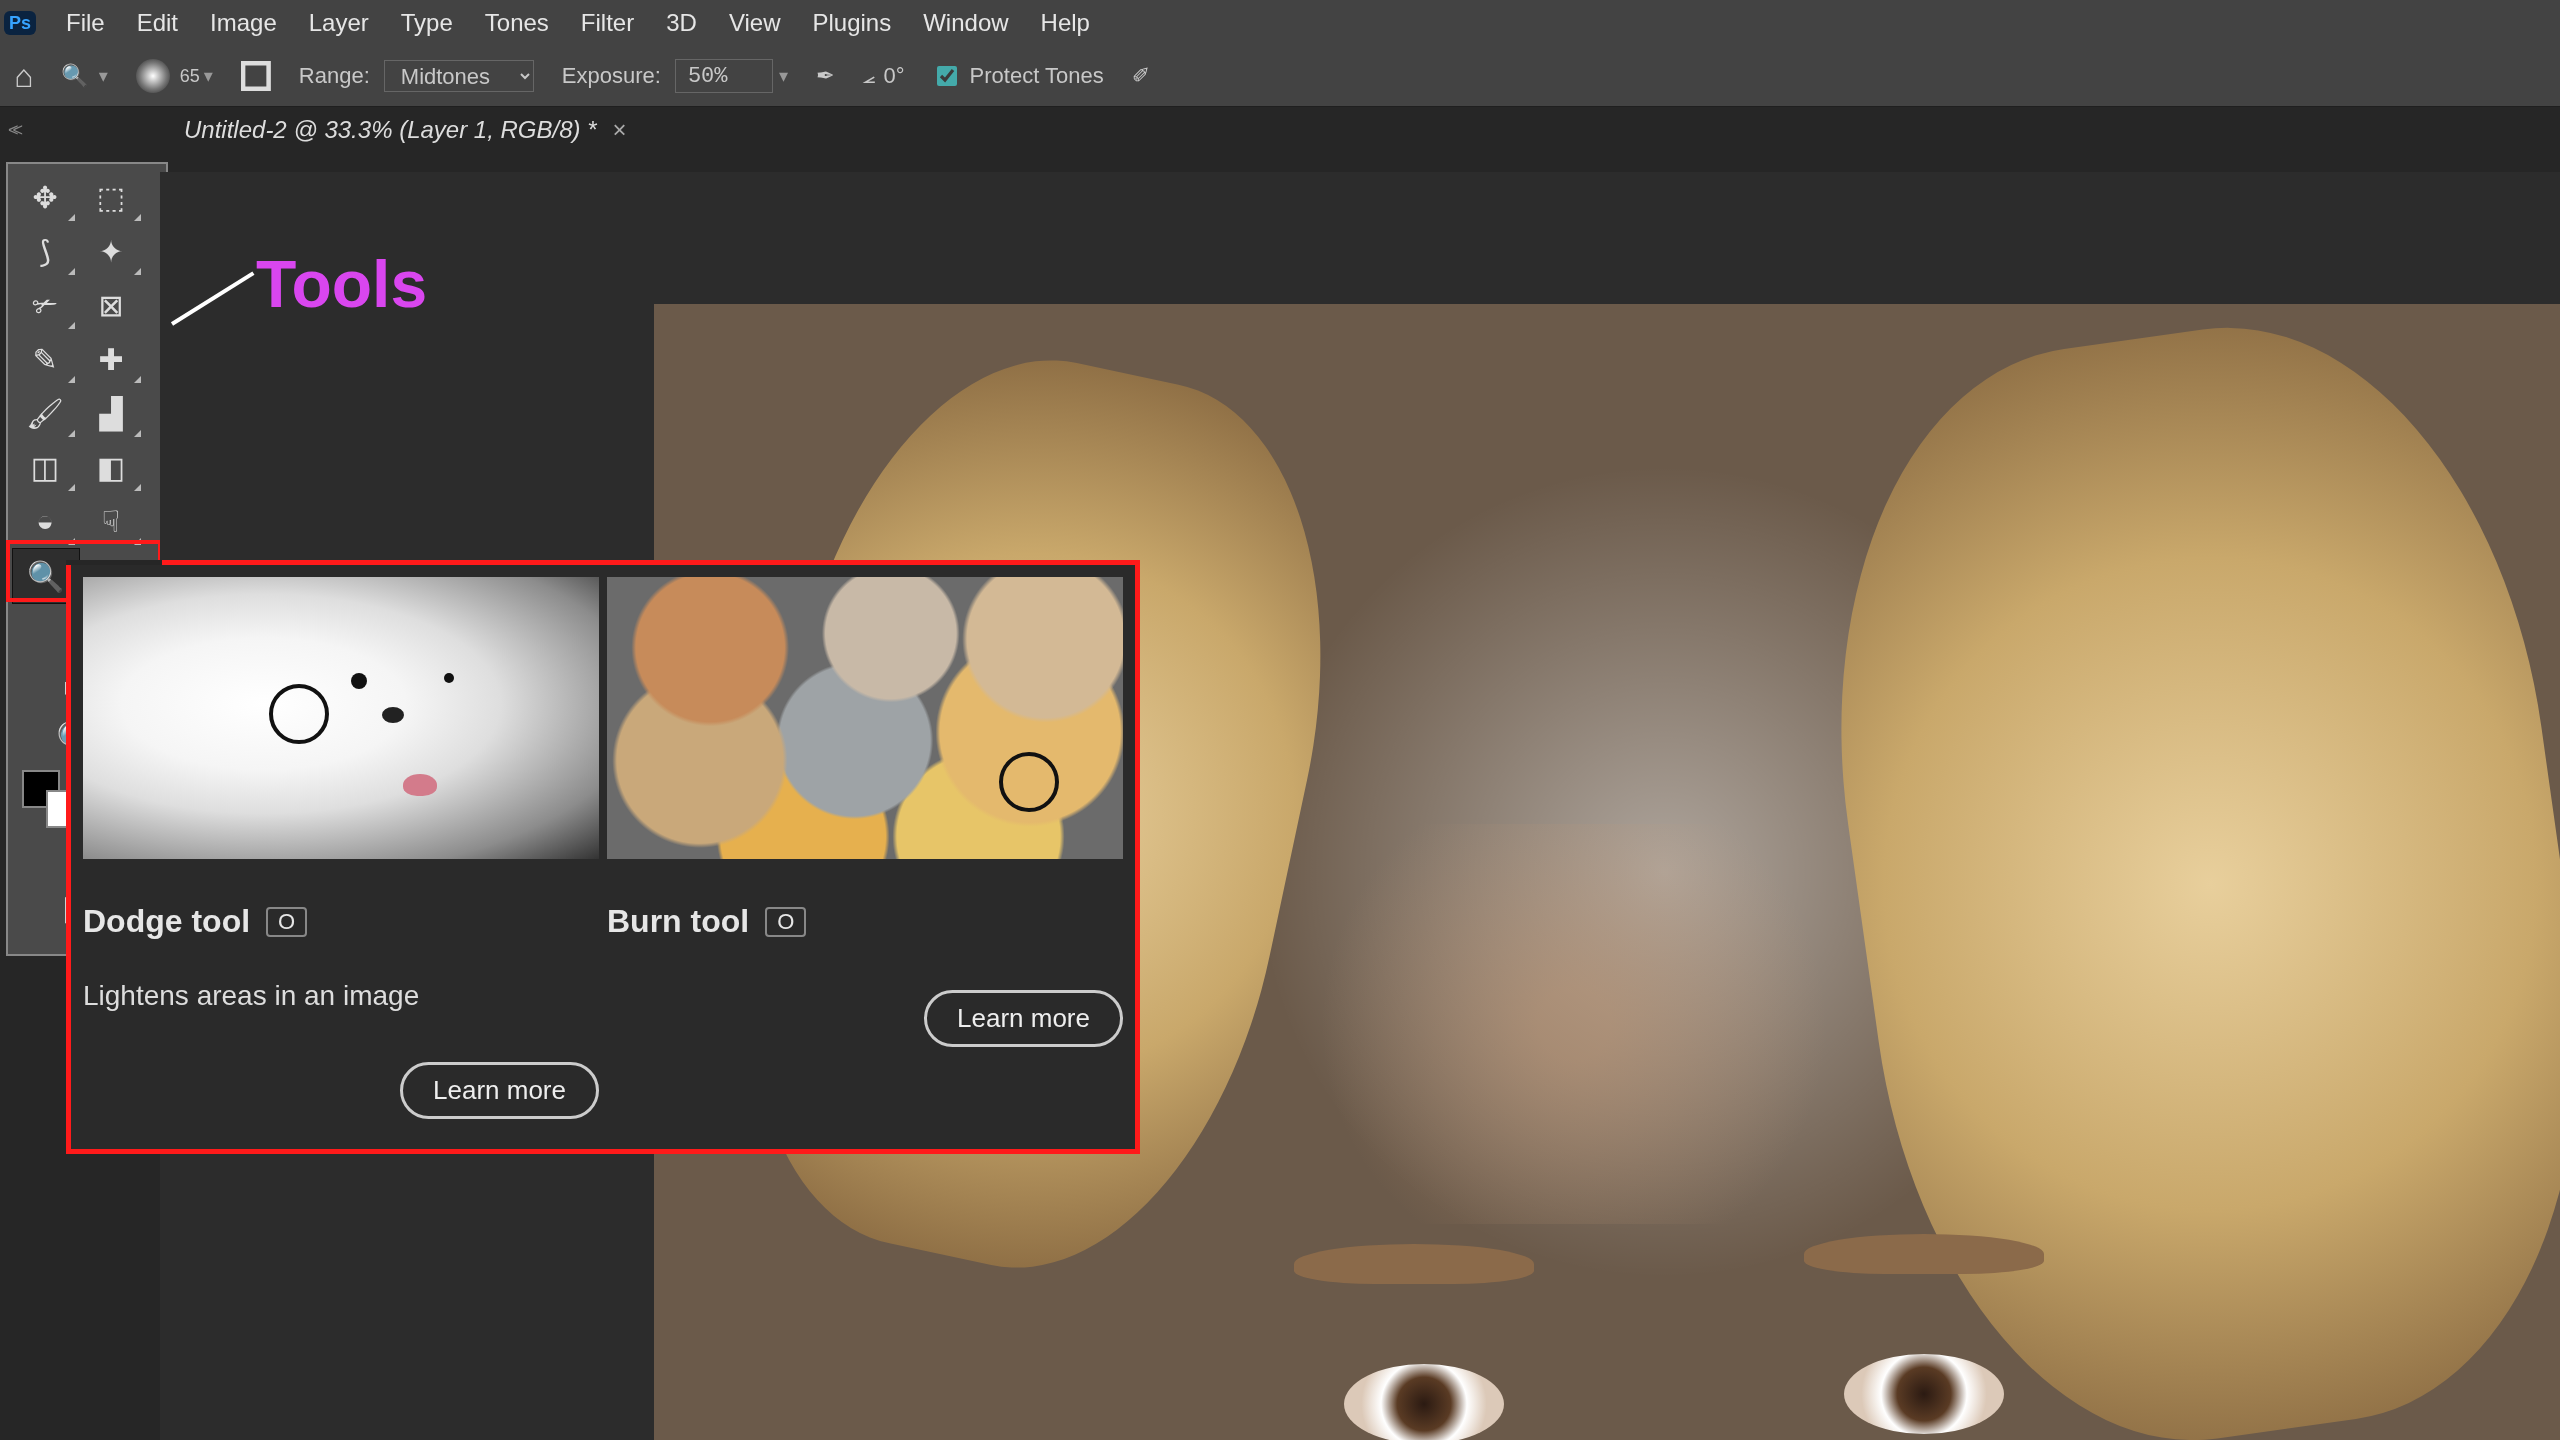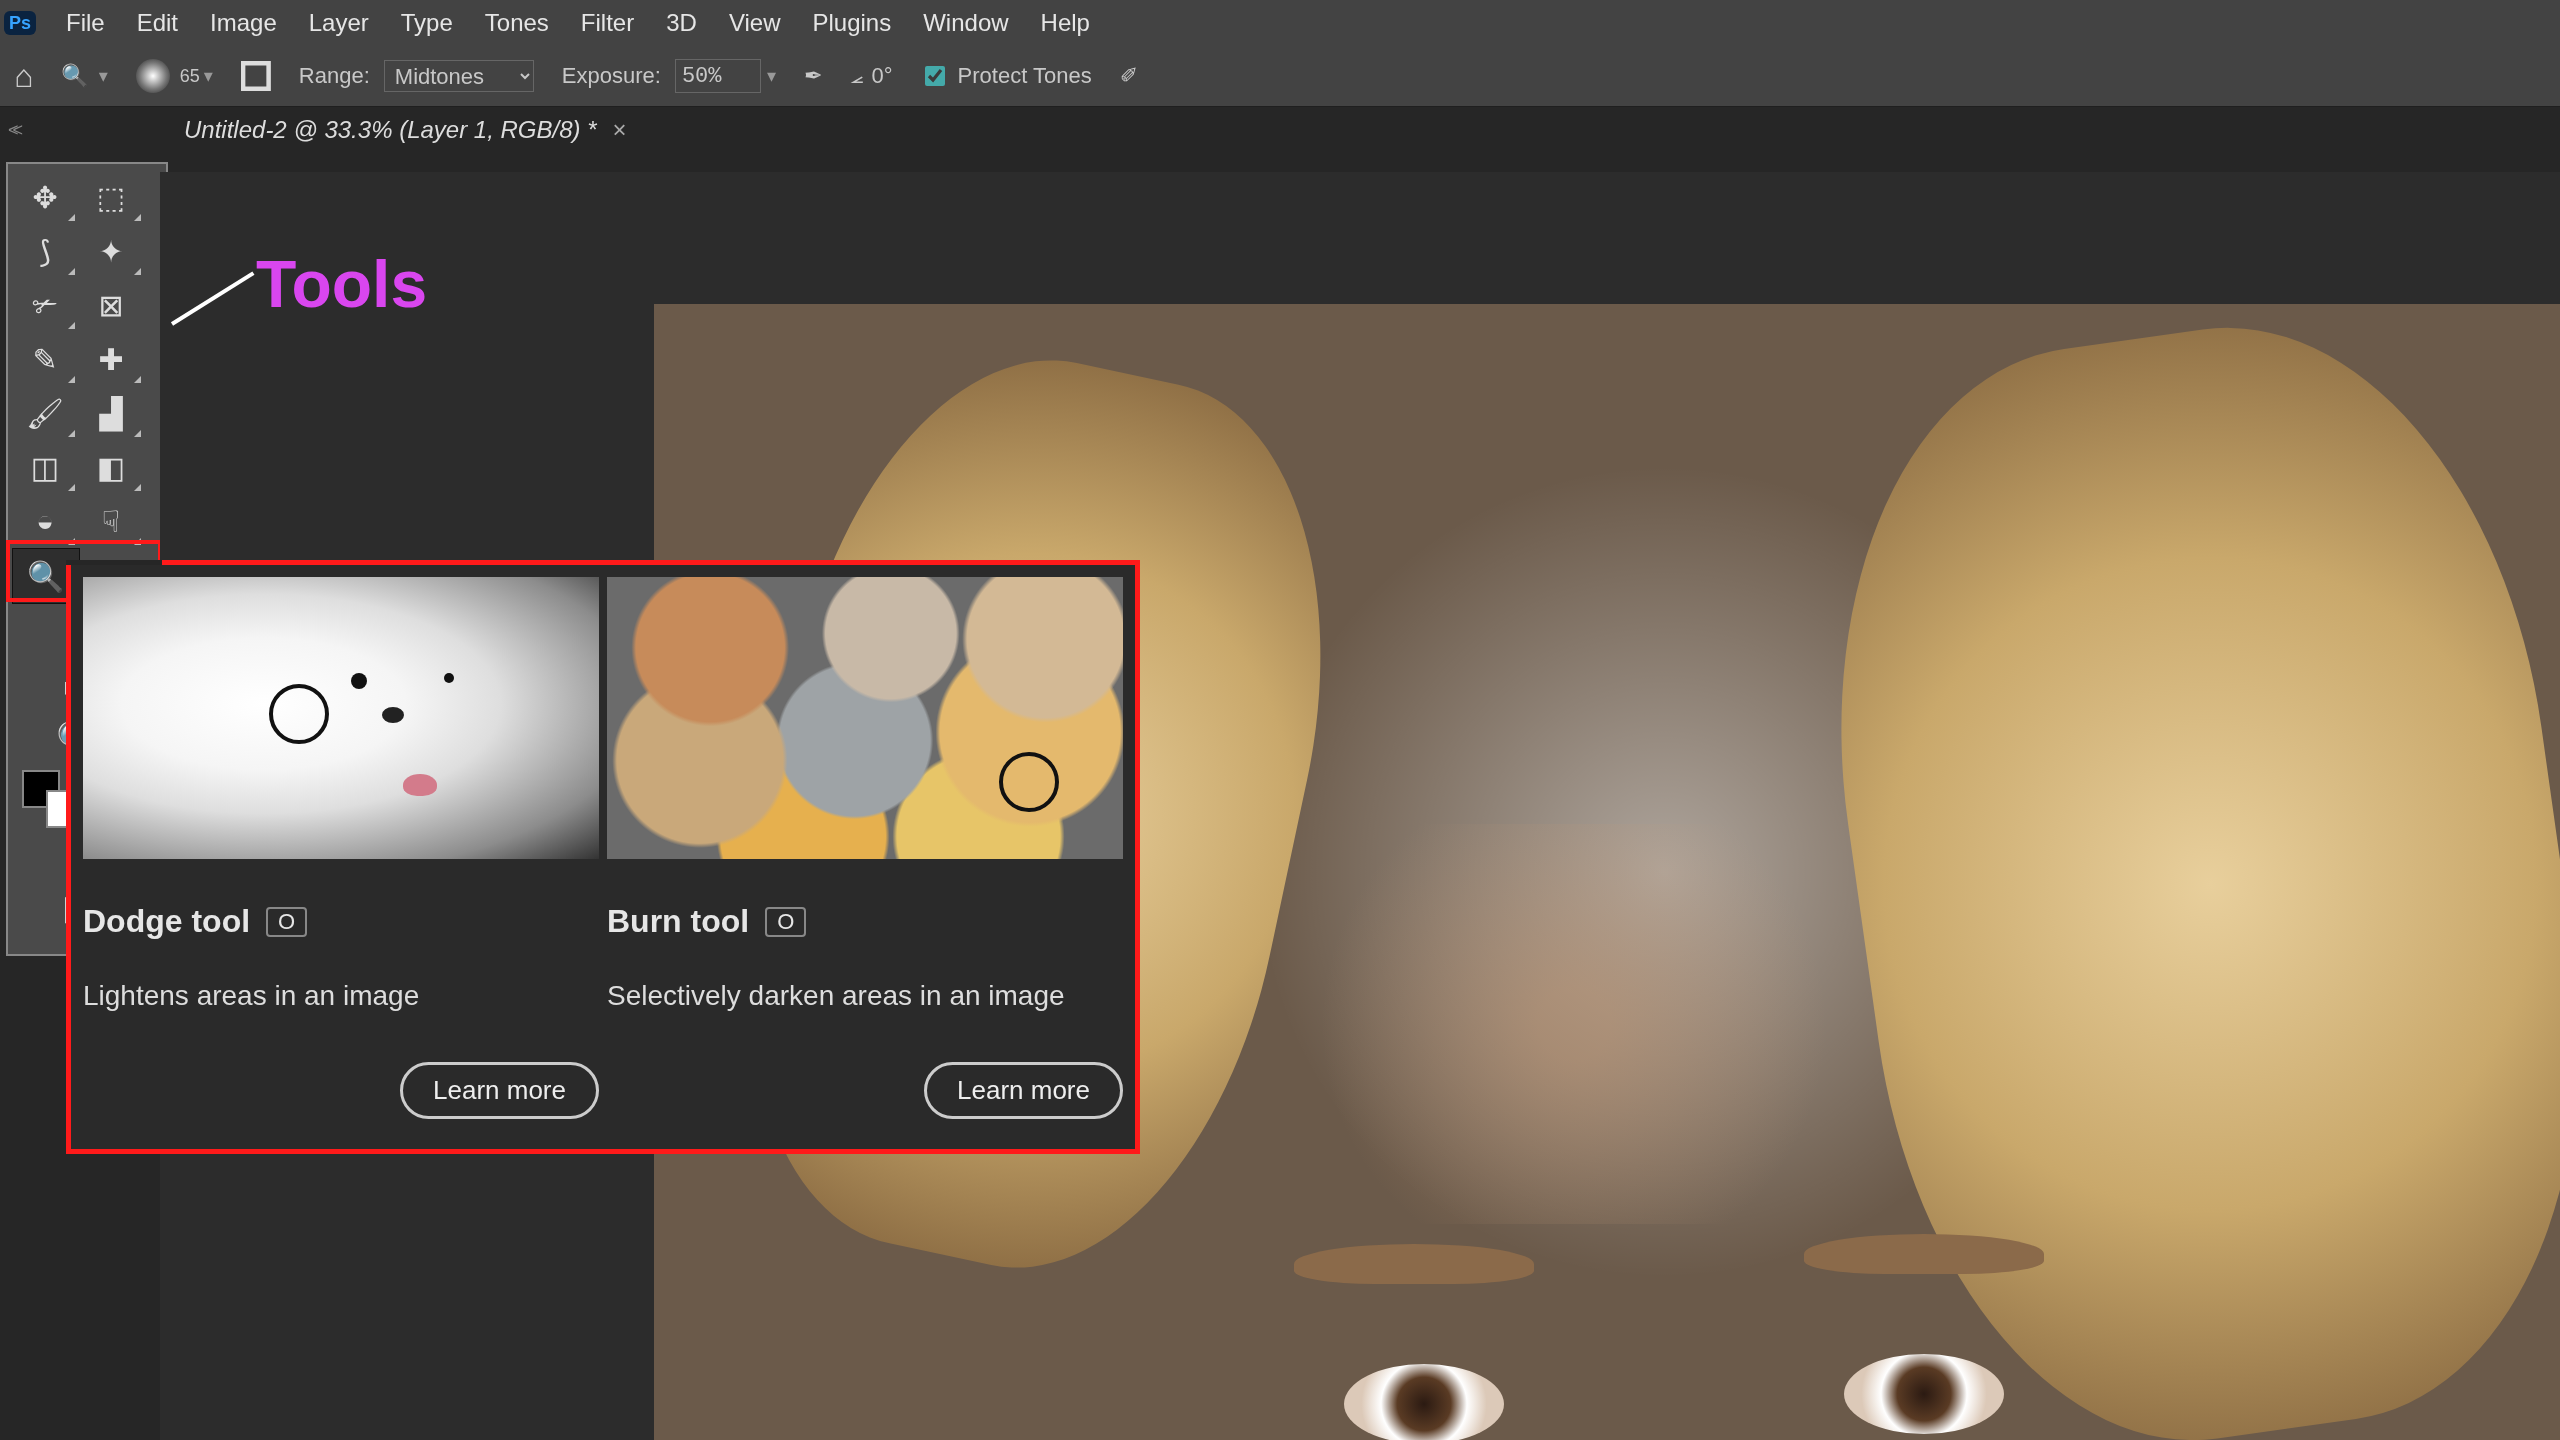--- a/index.html
+++ b/index.html
@@ -15,21 +15,21 @@
   
   #menuBar{height:46px;width:100%;background:var(--bg-dark);display:flex;align-items:center;padding-left:4px;font-size:24px;}
   #psLogo{width:32px;height:24px;background:#0a2340;border-radius:6px;display:flex;align-items:center;justify-content:center;color:#36a3ff;font-weight:700;font-size:18px;margin-right:14px;}
   .menuItem{padding:0 16px;height:100%;display:flex;align-items:center;color:#e6e6e6;}
   
   #optionsBar{height:60px;width:100%;background:var(--bg-dark);display:flex;align-items:center;border-bottom:1px solid #1f1f1f;font-size:22px;color:var(--txt-dim);}
   .optItem{display:flex;align-items:center;height:100%;padding:0 14px;}
   .sep{font-size:18px;color:#999;}
   #homeIcon{font-size:32px;color:#ccc;}
   .brushCircle{width:34px;height:34px;border-radius:50%;background:radial-gradient(circle,#fff 0%,#777 55%,var(--bg-dark) 80%);}
-  select,input[type=text]{background:var(--bg-dark);border:1px solid #666;color:var(--txt-dim);font-size:22px;height:32px;padding:0 6px;}
+  select,input[type=text]{background:var(--bg-dark);border:1px solid #666;color:var(--txt-dim);font-size:22px;height:32px;padding:0 12px;}
   .chk{width:20px;height:20px;accent-color:#4aa;}
   
   #tabStrip{height:46px;width:100%;background:var(--bg-darkest);display:flex;align-items:flex-end;padding-left:160px;}
   .docTab{height:100%;display:flex;align-items:center;padding:0 24px;background:var(--bg-darkest);color:#ddd;font-size:24px;font-style:italic;}
   .closeX{margin-left:16px;font-style:normal;color:#aaa;}
   
   #leftArrows{position:absolute;top:120px;left:8px;color:#888;font-size:18px;letter-spacing:-6px;}
   
   #toolbox{position:absolute;top:162px;left:6px;width:150px;background:var(--bg-tool);border:2px solid #888;display:flex;flex-wrap:wrap;padding:6px 4px 20px 4px;}
   .tool{width:66px;height:54px;display:flex;align-items:center;justify-content:center;color:#ddd;font-size:30px;position:relative;}
@@ -208,19 +208,18 @@
         radial-gradient(circle at 48% 58%,#9ea3a6 0 24%,transparent 25%),
         radial-gradient(circle at 82% 55%,#e4b96d 0 20%,transparent 21%),
         radial-gradient(circle at 38% 92%,#e6b04e 0 20%,transparent 21%),
         radial-gradient(circle at 72% 92%,#e7c568 0 18%,transparent 19%)"></div>
       <div class="thumbCircle" style="left:76%;top:62%"></div>
     </div>
     <div class="popTitle">
       <span>Burn tool</span>
       <span class="kbd">O</span>
     </div>
-    <div class="popDesc">Selectively darken areas in an image</div>
     <div class="learnBtn">Learn more</div>
   </div>
 </div>
 
 <div id="annLabel">Tools</div>
 <div id="annLine"></div>
 
 </body></html>

